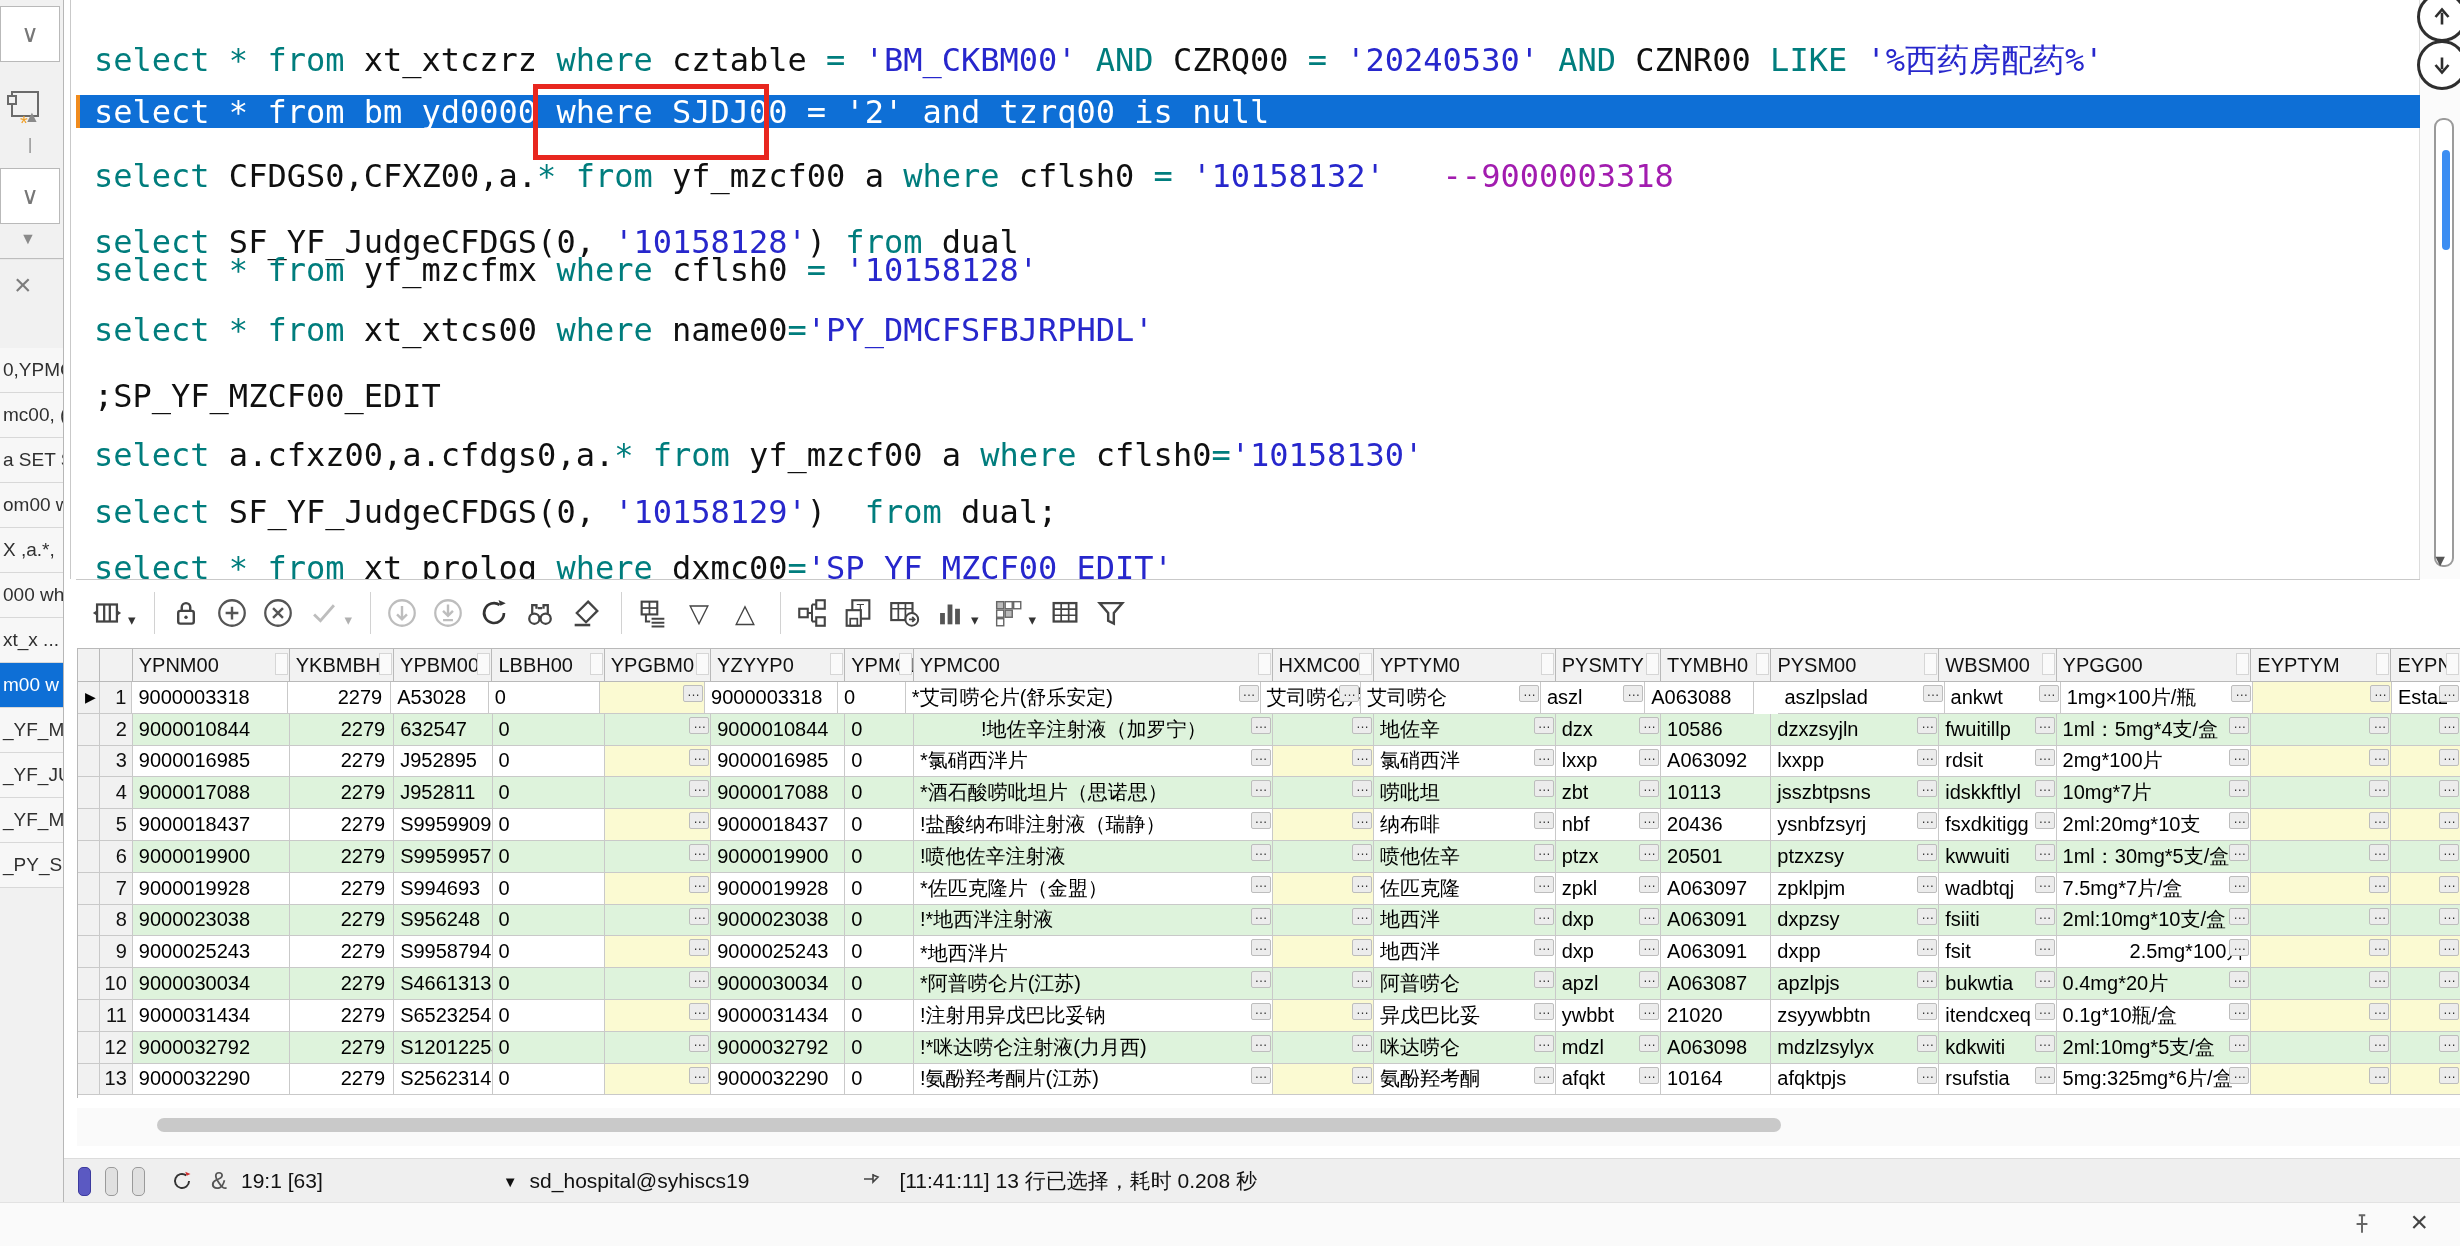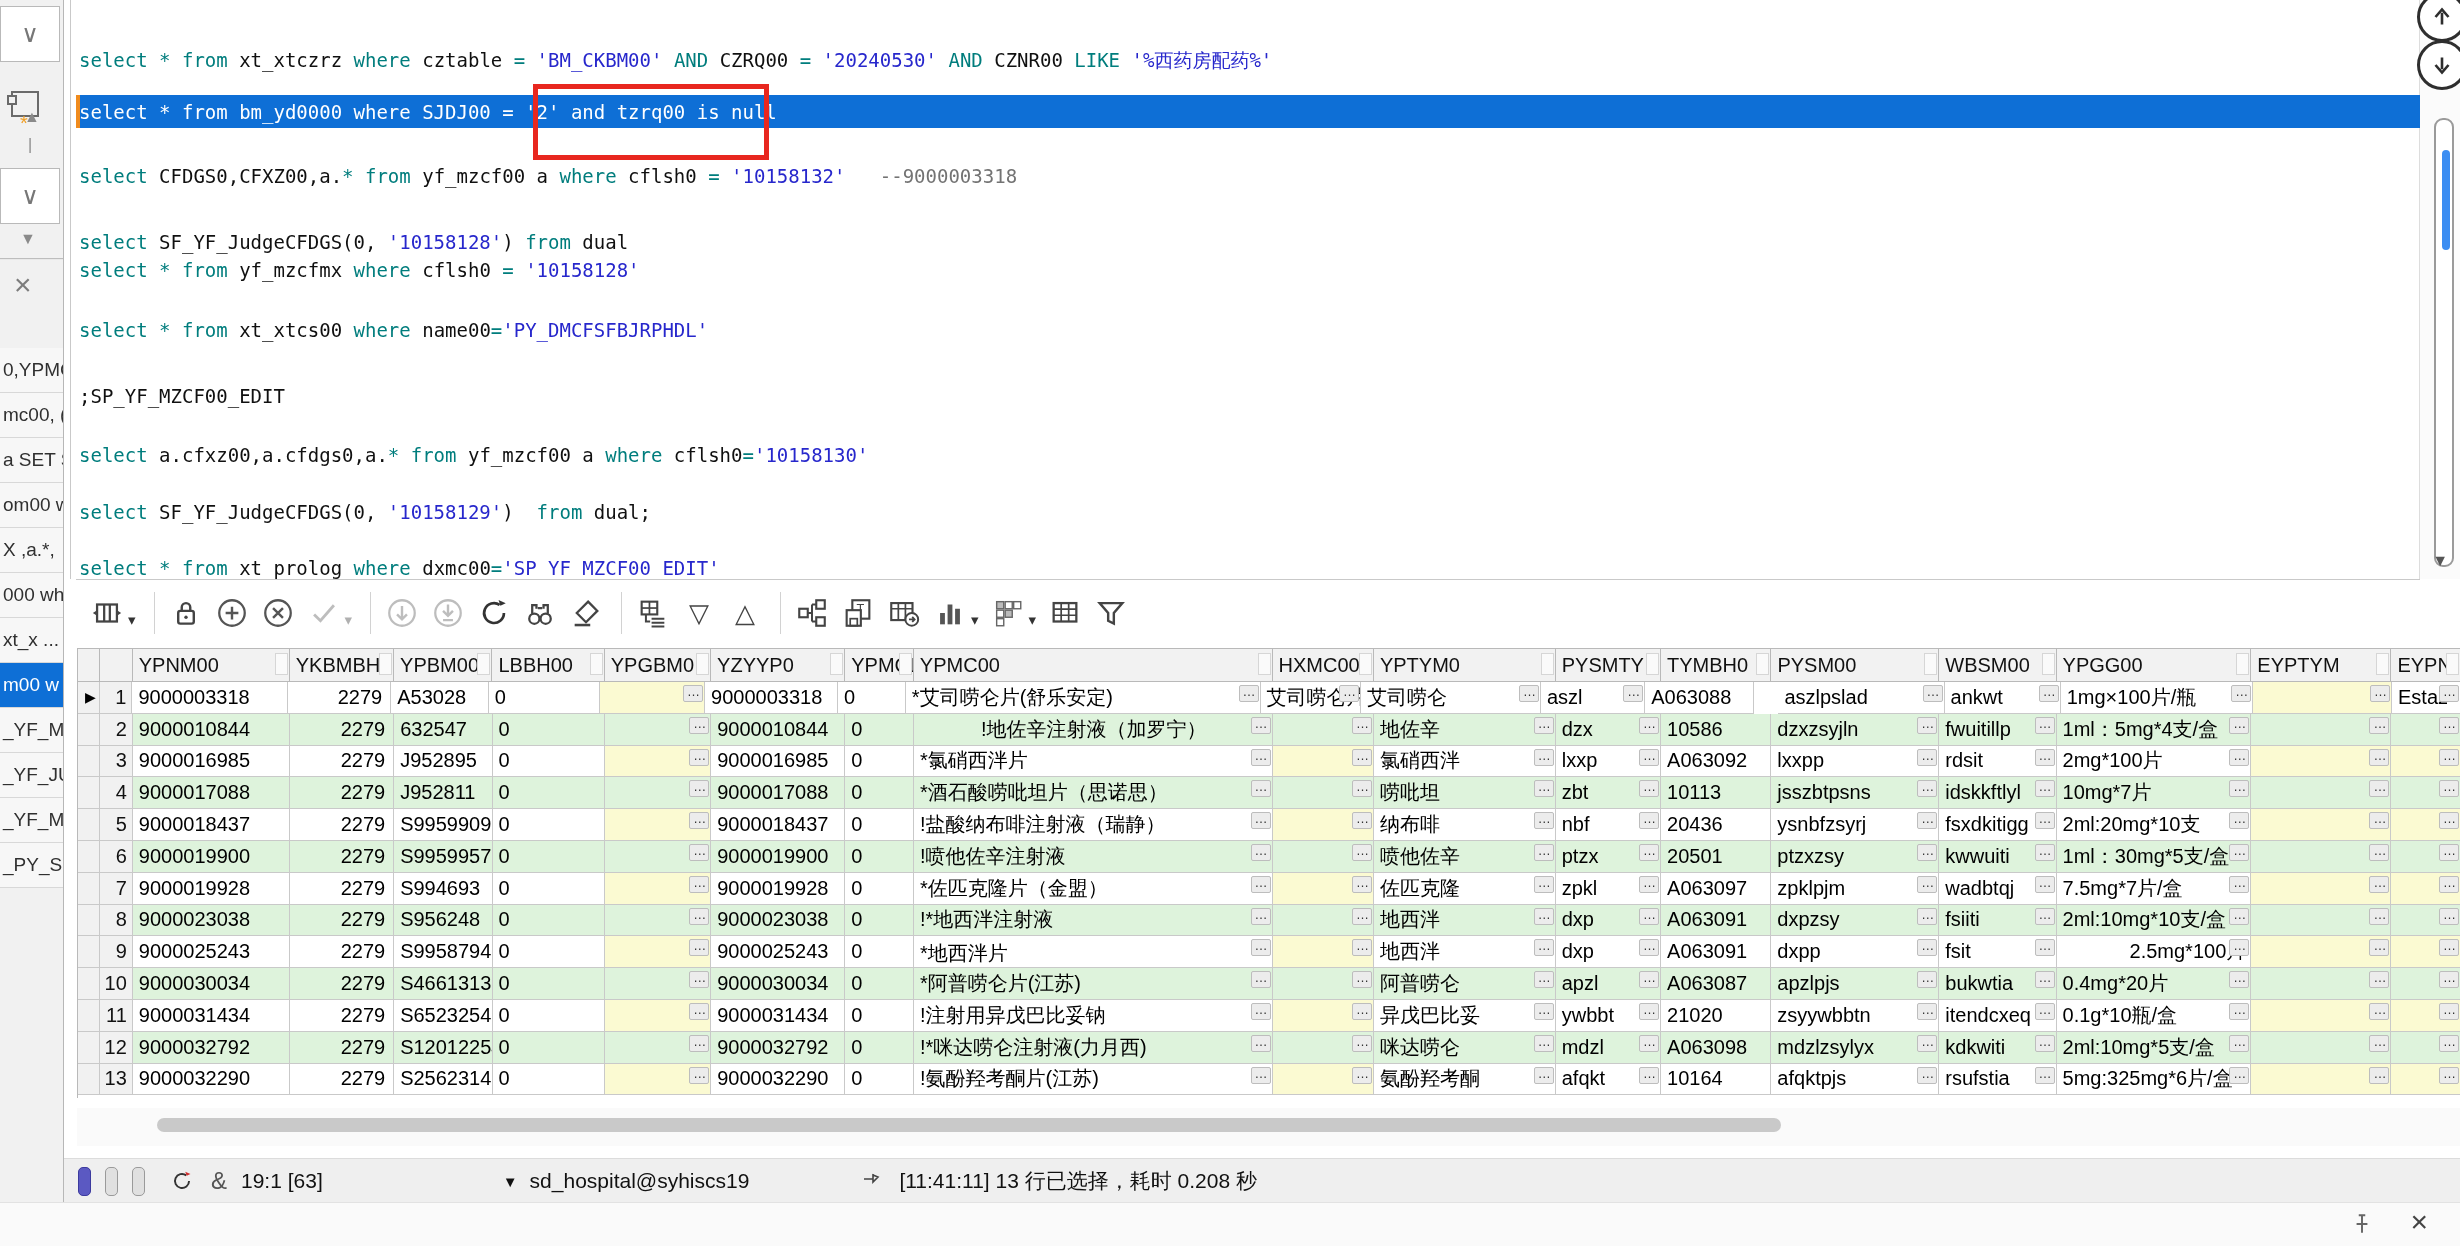--- a/index.html
+++ b/index.html
@@ -14,25 +14,25 @@
   .sb-tri{position:absolute;color:#8a8a8a;font-size:16px;}
   .sb-x{position:absolute;left:14px;top:272px;color:#7d7d7d;font-size:30px;line-height:26px;cursor:default;}
   #sb-divider{position:absolute;left:0;top:258px;width:63px;border-top:1px solid #bdbdbd;border-bottom:1px solid #e9e9e9;}
   #sb-list{position:absolute;left:0;top:348px;width:63px;}
   .sb-item{height:44px;border-bottom:1px solid #d8d8d8;display:flex;align-items:center;padding-left:3px;font-size:19px;color:#303030;white-space:nowrap;overflow:hidden;background:#f7f7f7;}
   .sb-item.sel{background:#0e6fd6;color:#fff;}
   
   .sb-newwin{position:absolute;left:4px;top:88px;width:40px;height:44px;}
   
   #editor{position:absolute;left:76px;top:0;width:2344px;height:579px;background:#fff;overflow:hidden;border-bottom:1px solid #c9c9c9;}
-  .ed-line{position:absolute;left:3px;height:30px;line-height:30px;font-family:"DejaVu Sans Mono",monospace;font-size:19px;white-space:pre;z-index:2;text-align:right;}
+  .ed-line{position:absolute;left:18px;height:30px;line-height:30px;font-family:"DejaVu Sans Mono",monospace;font-size:32px;white-space:pre;z-index:2;text-align:right;}
   .tok-k{color:#007d7d;}
   .tok-i{color:#101010;}
   .tok-s{color:#2727cc;}
-  .tok-c{color:#737373;}
+  .tok-c{color:#a21caf;}
   .tok-w{color:#ffffff;}
   #sel-bar{position:absolute;left:0;top:95px;width:2344px;height:33px;background:#0e6fd6;z-index:1;}
   #caret-mark{position:absolute;left:0;top:95px;width:4px;height:33px;background:#f08b1d;z-index:3;}
   #red-box{position:absolute;left:457px;top:84px;width:226px;height:66px;border:5px solid #e8271f;z-index:5;background:transparent;}
   
   #rstrip{position:absolute;right:0;top:0;width:40px;height:579px;background:#fbfbfb;border-left:1px solid #ddd;}
   .nav-circle{position:absolute;left:-3px;width:44px;height:44px;border:3px solid #2e2e2e;border-radius:50%;background:#fff;display:flex;align-items:center;justify-content:center;}
   #vtrack{position:absolute;right:6px;top:118px;width:16px;height:445px;border:2px solid #9a9a9a;border-radius:9px;background:#fff;}
   #vblue{position:absolute;right:10px;top:150px;width:8px;height:100px;background:#3b8df2;border-radius:4px;}
   #ed-downtri{position:absolute;right:12px;top:552px;color:#555;font-size:16px;}

